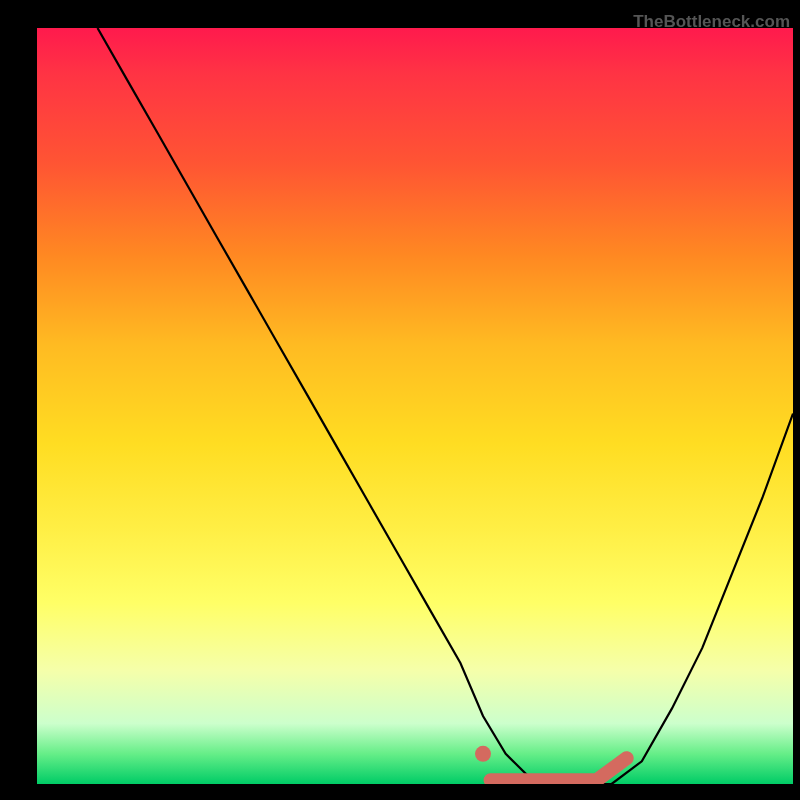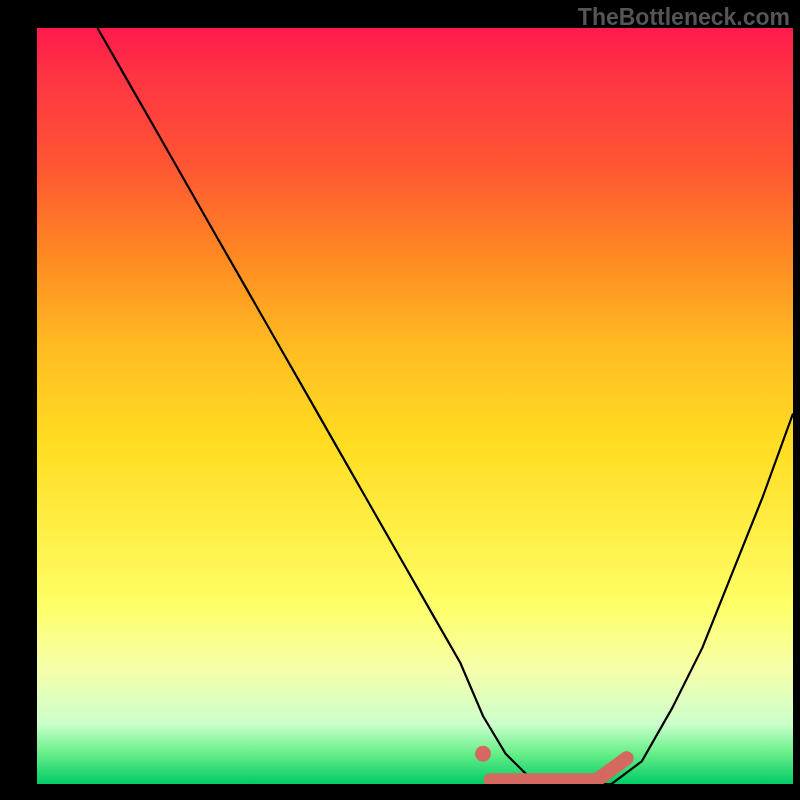--- a/index.html
+++ b/index.html
@@ -6,24 +6,24 @@
     margin: 0;
     padding: 0;
     width: 800px;
     height: 800px;
     background: #000;
     position: relative;
     font-family: Arial, sans-serif;
   }
   .watermark {
     position: absolute;
-    top: 4px;
+    top: 12px;
     right: 10px;
     color: #555;
-    font-size: 23px;
+    font-size: 17px;
     font-weight: bold;
     z-index: 10;
   }
   .plot-area {
     position: absolute;
     left: 37px;
     top: 28px;
     width: 756px;
     height: 756px;
     background: linear-gradient(to bottom,

